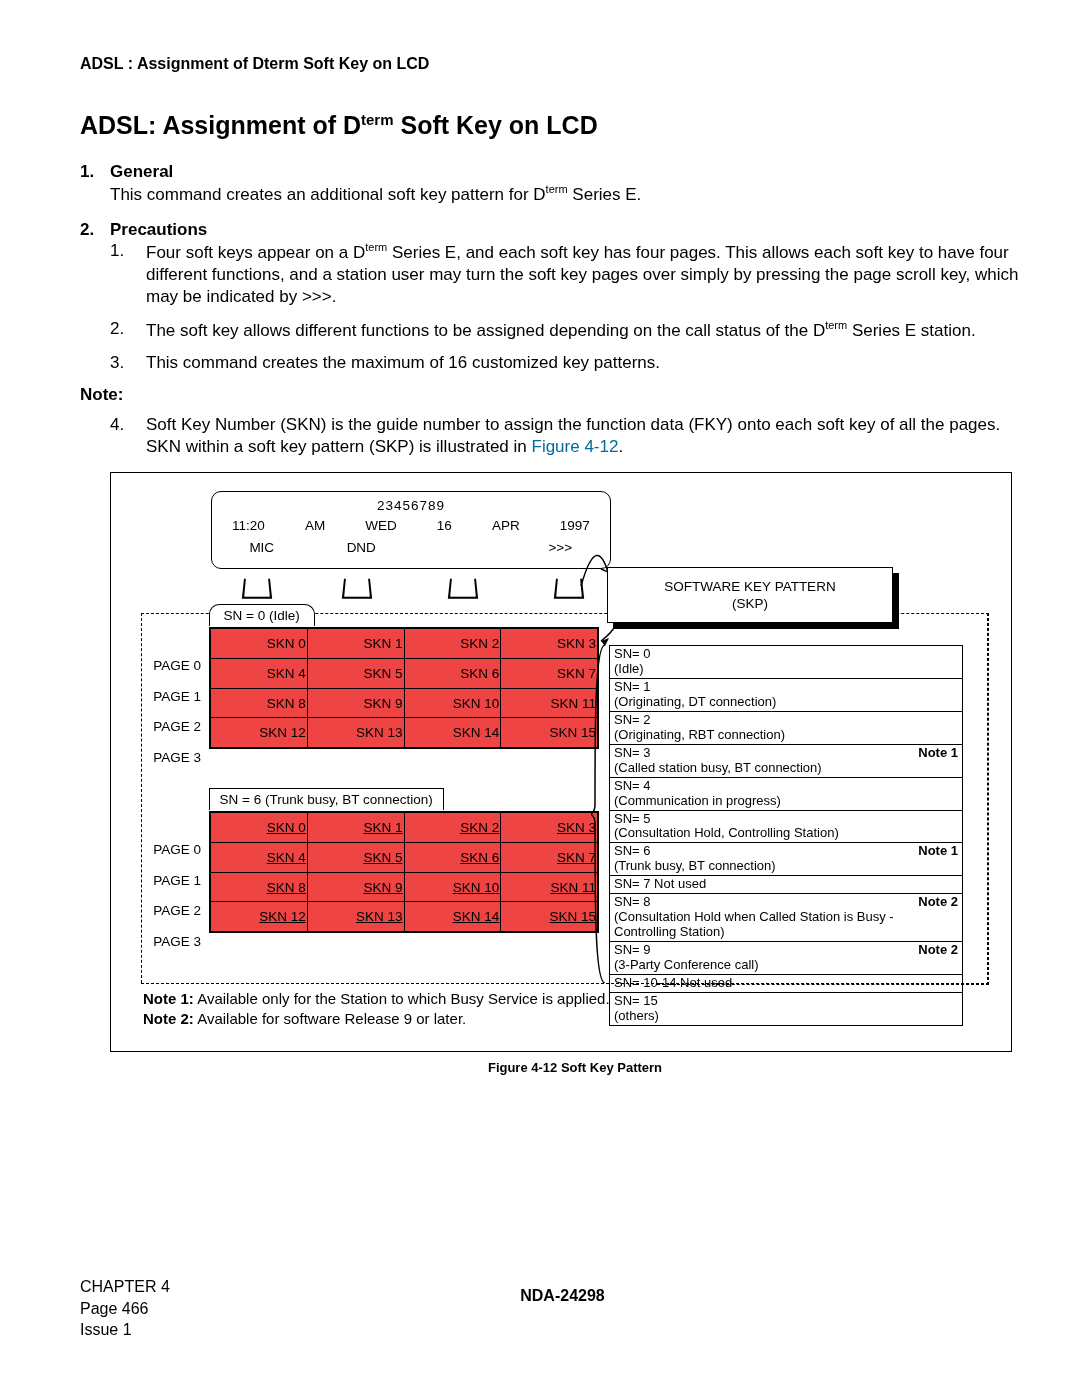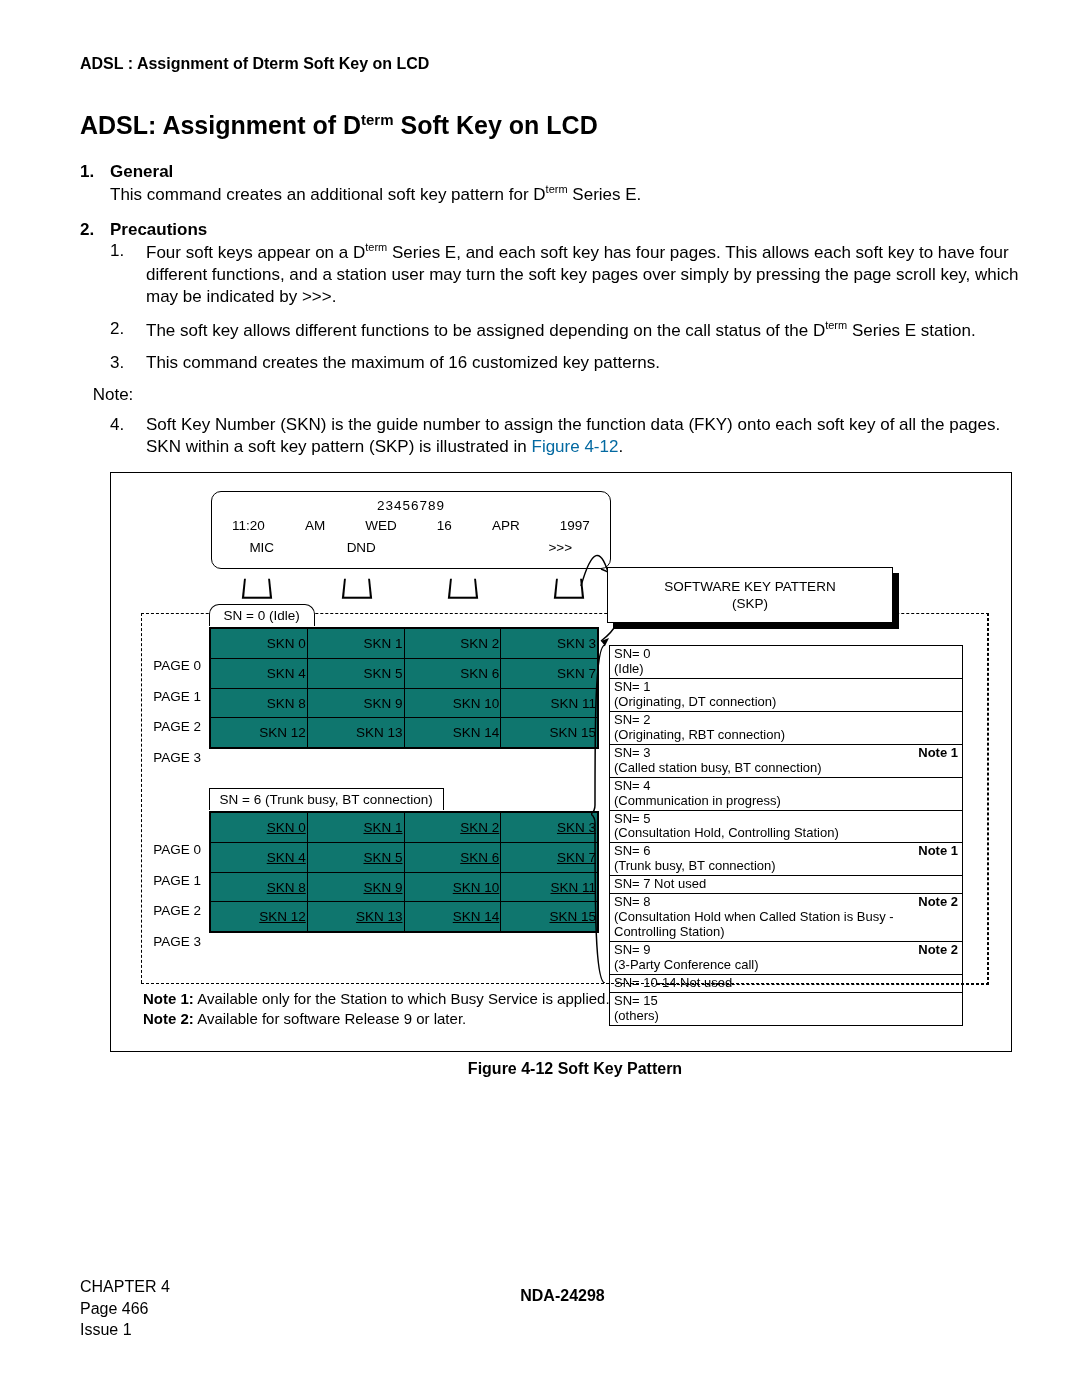--- a/index.html
+++ b/index.html
@@ -33,21 +33,21 @@
     font-size: 17px;
     margin: 10px 0 8px 0;
   }
   .sec-row { display: flex; }
   .sec-num { width: 30px; font-weight: bold; flex: 0 0 30px; }
   .body-indent { margin-left: 30px; margin-bottom: 14px; line-height: 1.3; }
   .li-row { display: flex; margin-left: 30px; margin-bottom: 10px; line-height: 1.3; }
   .li-num { width: 36px; flex: 0 0 36px; }
   .li-txt { flex: 1; }
   .note-row { display: flex; margin: 6px 0 8px 0; line-height: 1.3; }
-  .note-lbl { width: 66px; flex: 0 0 66px; font-weight: normal; text-align: center; }
+  .note-lbl { width: 66px; flex: 0 0 66px; font-weight: bold; }
   .fig-link { color: #0369a1; }
   sup.t { font-size: 11px; vertical-align: super; }
 
   
   .figure {
     margin: 14px 0 0 30px;
     border: 1.5px solid #000;
     width: 900px;
     height: 578px;
     position: relative;
@@ -83,21 +83,21 @@
     border:1.5px dashed #000;
   }
   .do1 { left:30px; top:140px; width:516px; height:370px; border-right:none; border-bottom:none;}
   .do-right { left:546px; top:140px; width:330px; height:370px; border-left:none; border-top:none;}
 
   
   .sn-tab {
     position:absolute;
     border:1.5px solid #000;
     font-size:13.5px;
-    background:#0f766e;
+    background:#ef4444;
   }
   .sn-tab.t1 { left:98px; top:154px; width:390px; height:122px; }
   .sn-tab.t2 { left:98px; top:338px; width:390px; height:122px;text-decoration:underline; }
   .sn-tab .hdr {
     position:absolute; left:-1.5px; top:-24px;
     border:1.5px solid #000; border-bottom:none; border-bottom-left-radius:0;
     border-top-left-radius:10px; border-top-right-radius:10px;
     padding: 3px 14px; background:#fff;
   }
   .sn-tab.t2 .hdr { border-radius:0; border-bottom:none; padding:3px 10px;}
@@ -135,21 +135,21 @@
   }
   .brace svg{width:100%;height:100%;}
 
   .arrow { position:absolute; }
   .arrow svg{overflow:visible;}
 
   .fig-notes{
     position:absolute; left:32px; top:516px; font-size:15px; line-height:1.35;
   }
   .fig-caption{
-    text-align:center; font-weight:bold; font-size:16px; margin-top:8px;
+    text-align:center; font-weight:bold; font-size:13px; margin-top:8px;
     width:930px; margin-left:30px;
   }
 
   .footer {
     position:absolute; left:80px; bottom:56px; font-weight:normal; font-size:16px; line-height:1.35;
   }
   .footer-mid {
     position:absolute; left:0; right:0; bottom:92px; text-align:center; font-weight:bold; font-size:16px;margin-left:45px;
   }
 </style>

